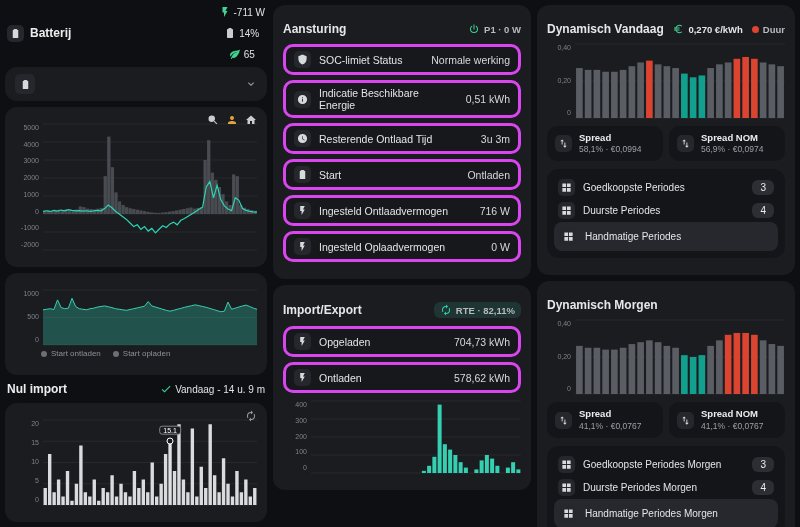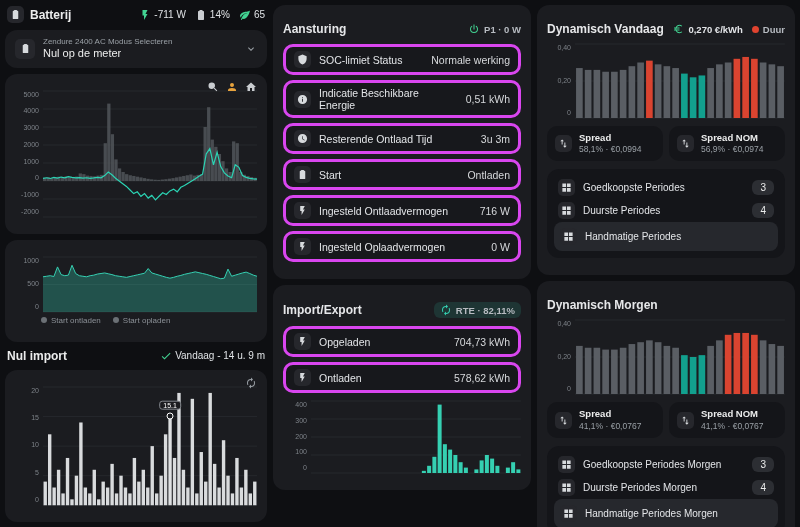--- a/index.html
+++ b/index.html
@@ -10,21 +10,21 @@
   .section-head .title{color:#eceded;}
   .iconbox{width:20px;height:20px;min-width:20px;border-radius:5px;background:#26272c;display:flex;align-items:center;justify-content:center;color:#d7dadd;}
   .iconbox.small{width:17px;height:17px;min-width:17px;}
   svg.icon{width:11px;height:11px;fill:currentColor;display:block;}
   .bare-icon{display:inline-flex;align-items:center;color:#c9ccd0;}
   .bare-icon svg.icon{width:12px;height:12px;}
   .green{color:#42d392;}
   .teal{color:#35d0b2;}
   .orange{color:#e8a33d;}
   .gray{color:#9aa0a6;}
-  .stats{margin-left:auto;display:flex;gap:9px;align-items:center;font-size:10px;font-weight:normal;}
+  .stats{margin-left:auto;display:flex;gap:9px;align-items:center;font-size:10px;font-weight:normal;flex-direction:column;}
   .stat{display:flex;align-items:center;gap:3px;color:#dfe2e5;}
   
   .select-card{display:flex;align-items:center;gap:8px;cursor:pointer;padding:7px 10px;}
   .select-text{display:flex;flex-direction:column;line-height:1.25;min-width:0;}
   .select-label{font-size:8px;color:#9aa0a6;white-space:nowrap;overflow:hidden;text-overflow:ellipsis;}
   .select-value{font-size:11px;color:#eceded;}
   .select-card .chev{margin-left:auto;color:#9aa0a6;}
   
   .chart-card{display:flex;flex-direction:column;}
   .chart{flex:1;display:flex;gap:4px;min-height:0;}
@@ -106,24 +106,20 @@
         </span>
       </span>
     </div>
 
     <div class="card select-card">
       <span class="iconbox">
           <svg class="icon" viewBox="0 0 24 24">
             <path d="M16.67 4H15V2H9v2H7.33C6.6 4 6 4.6 6 5.33v15.34C6 21.4 6.6 22 7.33 22h9.34c.73 0 1.33-.6 1.33-1.33V5.33C18 4.6 17.4 4 16.67 4z"></path>
           </svg>
         </span>
-      <span class="select-text">
-        <span class="select-label">Zendure 2400 AC Modus Selecteren</span>
-        <span class="select-value">Nul op de meter</span>
-      </span>
       <span class="chev bare-icon">
           <svg class="icon" viewBox="0 0 24 24">
             <path d="M7.41 8.59 12 13.17l4.59-4.58L18 10l-6 6-6-6 1.41-1.41z"></path>
           </svg>
         </span>
     </div>
 
     <div class="card chart-card c1">
       <div class="chart-tools">
         <span class="bare-icon">

